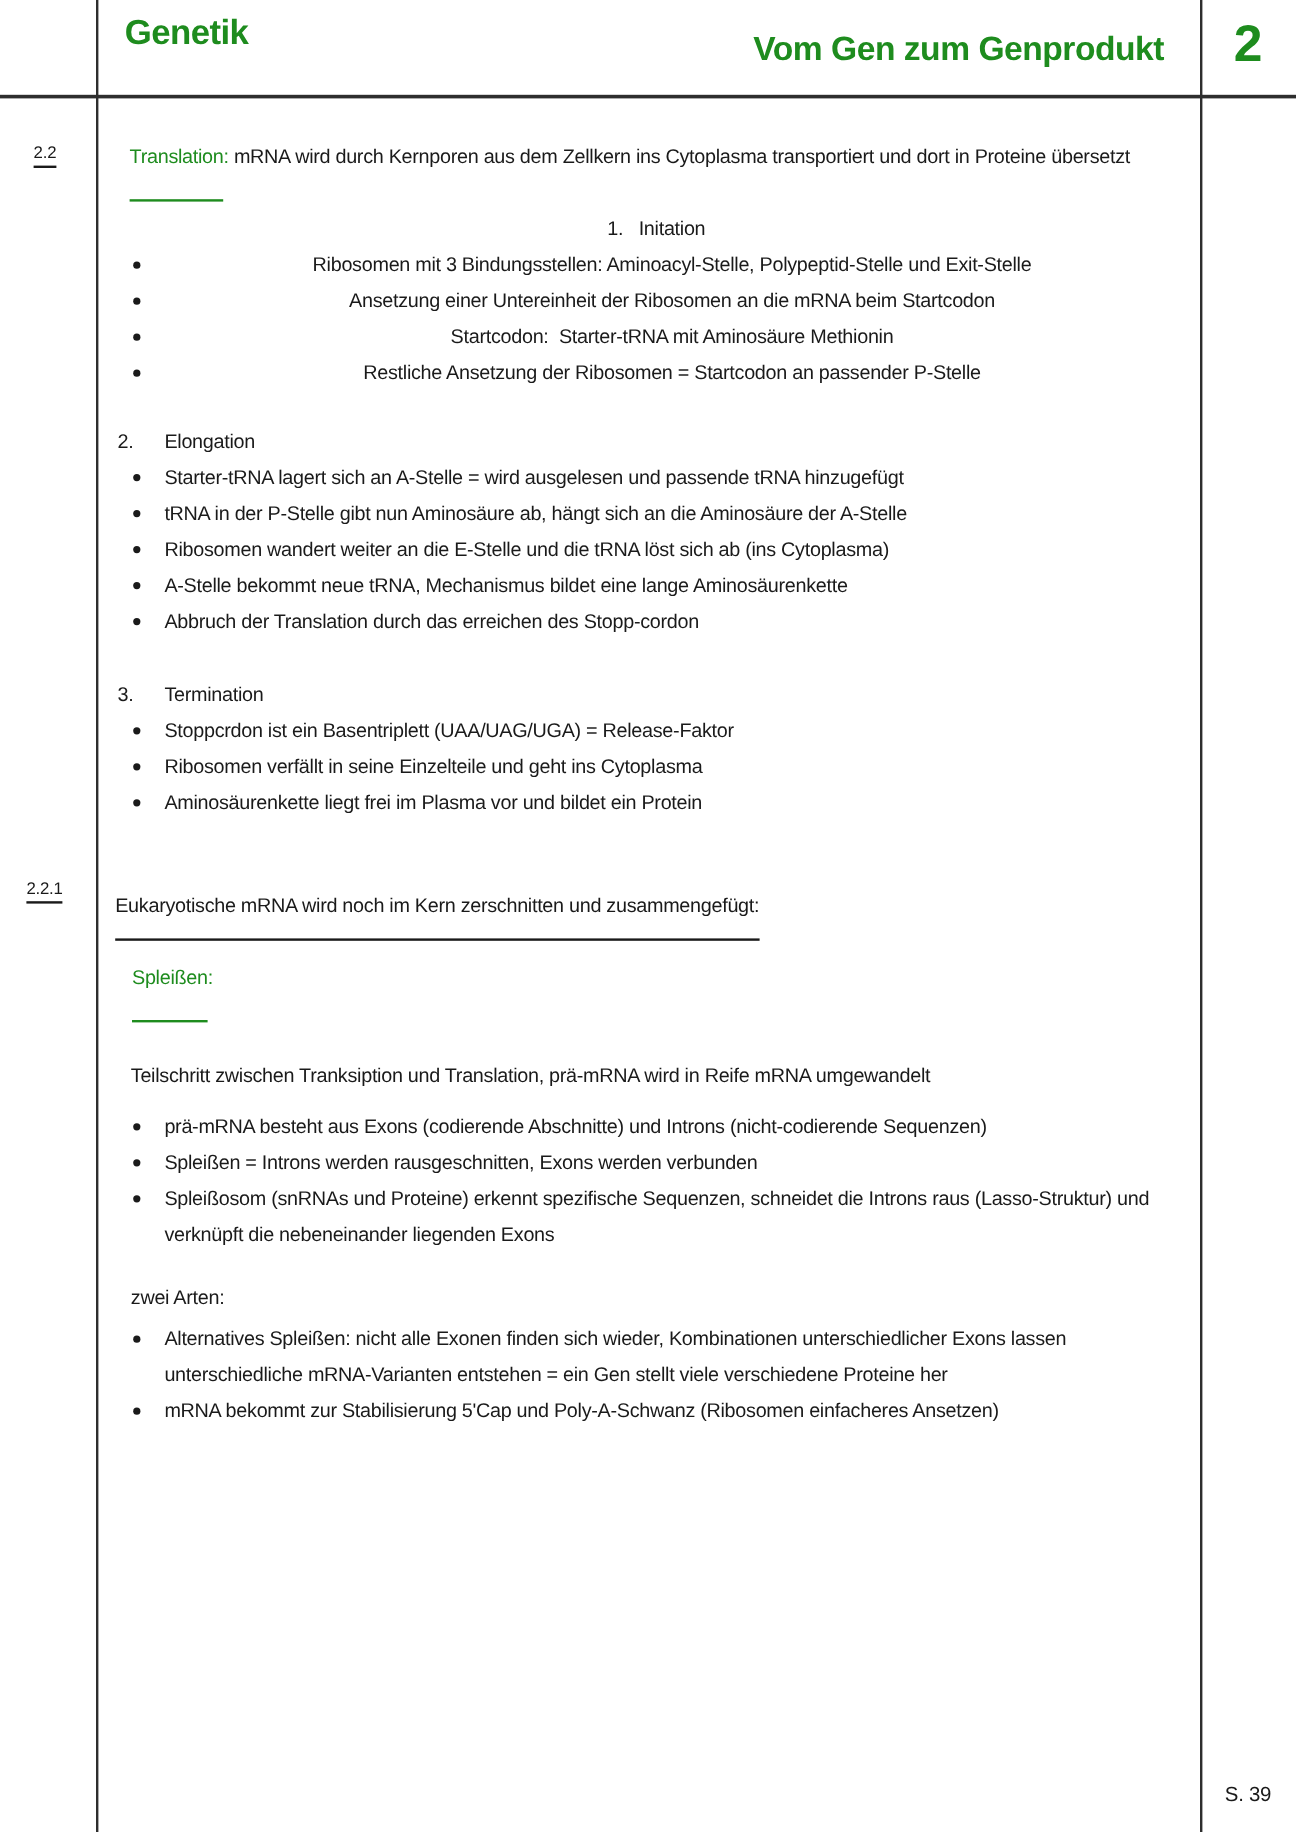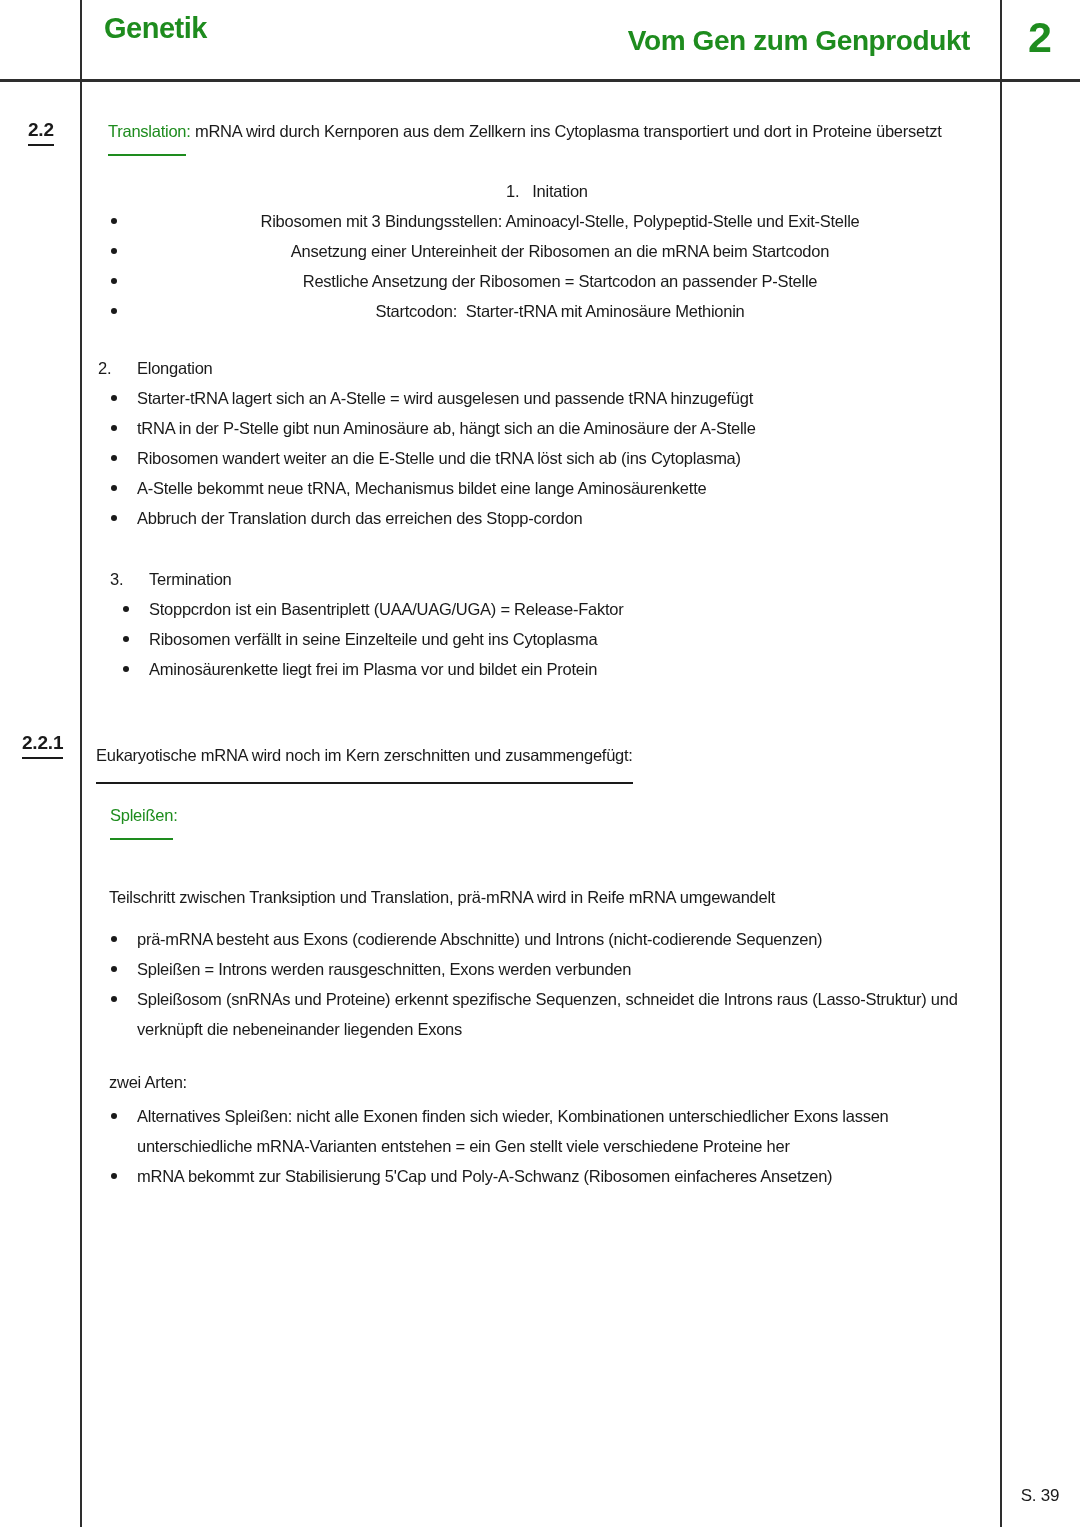--- a/index.html
+++ b/index.html
@@ -32,39 +32,39 @@
     color: var(--green); white-space: nowrap;
   }
   .h-num {
     position: absolute; left: 1000px; width: 80px; top: 13px;
     text-align: center; font-size: 43px; font-weight: 700;
     color: var(--green);
   }
 
   
   .m-label {
-    position: absolute; font-size: 19px; font-weight: 700; letter-spacing: -0.2px;
+    position: absolute; font-size: 14px; font-weight: 400; letter-spacing: -0.2px;
     white-space: nowrap;
   }
   .m-label .u { display: inline-block; border-bottom: 2px solid var(--ink); padding-bottom: 3px; }
   #label-2-2   { left: 28px; top: 119px; }
   #label-2-2-1 { left: 22px; top: 732px; }
 
   
   .bt { font-size: 16.5px; letter-spacing: -0.25px; line-height: 30px; color: var(--ink); }
 
   .lead { position: absolute; left: 108px; top: 116px; white-space: nowrap; }
   .term-green { color: var(--green); }
-  .term-green .u { display: inline-block; border-bottom: 2px solid var(--green); padding-bottom: 8px; text-align: center; }
+  .term-green .u { display: inline-block; border-bottom: 2px solid var(--green); padding-bottom: 20px; text-align: center; }
 
   
   .group { position: absolute; left: 98px; width: 885px; }
   #group-1 { top: 176px; text-align: center; }
   #group-2 { top: 353px; }
-  #group-3 { top: 564px; margin-left: 12px; }
+  #group-3 { top: 564px; }
   .g-head { white-space: nowrap; }
   .g-num { display: inline-block; width: 39px; }
   ul.blist { list-style: none; margin: 0; padding: 0; }
   ul.blist li { position: relative; padding-left: 39px; }
   ul.blist li .dot {
     position: absolute; left: 13px; top: 12px;
     width: 6px; height: 6px; border-radius: 50%; background: var(--ink);
   }
   .li-text { white-space: pre-wrap; }
 
@@ -108,22 +108,22 @@
     <span class="term-green"><span class="u">Translation</span><span>: </span></span><span>mRNA wird durch Kernporen aus dem Zellkern ins Cytoplasma transportiert und dort in Proteine übersetzt</span>
   </div>
 
   <div class="group bt" id="group-1">
     <div class="g-head">
       <span class="g-num">1.</span><span>Initation</span>
     </div>
     <ul class="blist">
       <li><span class="dot"></span><span class="li-text">Ribosomen mit 3 Bindungsstellen: Aminoacyl-Stelle, Polypeptid-Stelle und Exit-Stelle</span></li>
       <li><span class="dot"></span><span class="li-text">Ansetzung einer Untereinheit der Ribosomen an die mRNA beim Startcodon</span></li>
+      <li><span class="dot"></span><span class="li-text">Startcodon:  Starter-tRNA mit Aminosäure Methionin</span></li>
       <li><span class="dot"></span><span class="li-text">Restliche Ansetzung der Ribosomen = Startcodon an passender P-Stelle</span></li>
-      <li><span class="dot"></span><span class="li-text">Startcodon:  Starter-tRNA mit Aminosäure Methionin</span></li>
     </ul>
   </div>
 
   <div class="group bt" id="group-2">
     <div class="g-head">
       <span class="g-num">2.</span><span>Elongation</span>
     </div>
     <ul class="blist">
       <li><span class="dot"></span><span class="li-text">Starter-tRNA lagert sich an A-Stelle = wird ausgelesen und passende tRNA hinzugefügt</span></li>
       <li><span class="dot"></span><span class="li-text">tRNA in der P-Stelle gibt nun Aminosäure ab, hängt sich an die Aminosäure der A-Stelle</span></li>

